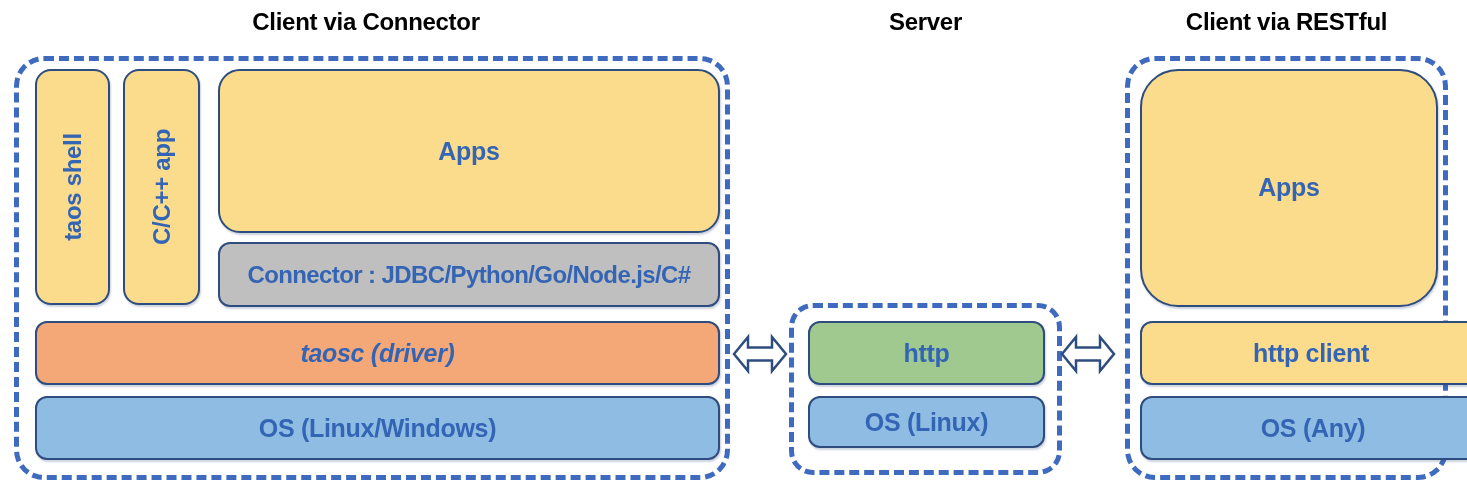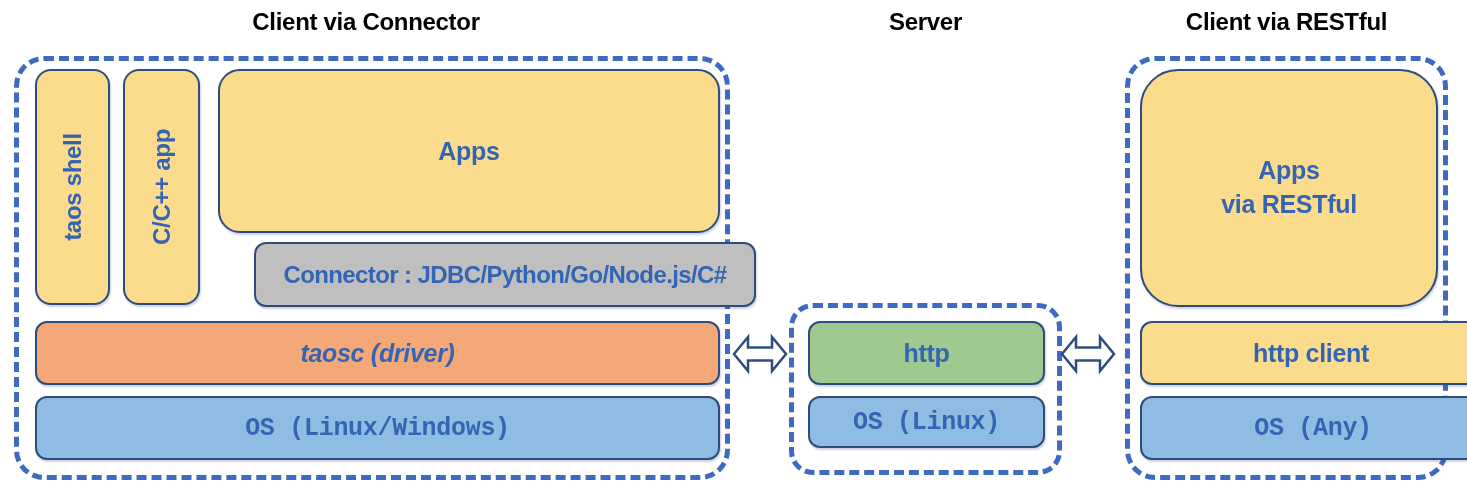--- a/index.html
+++ b/index.html
@@ -41,21 +41,21 @@
     text-align: center;
     font-weight: 700;
     color: #3465B5;
     font-size: 25px;
     letter-spacing: -0.3px;
     box-shadow: 1px 2px 2px rgba(46, 77, 126, 0.25);
   }
   .fill-yellow { background: #FBDC8C; }
   .fill-gray   { background: #BFBFBF; }
   .fill-orange { background: #F4A878; }
-  .fill-blue   { background: #8FBCE3; font-family: Liberation Mono, monospace; }
+  .fill-blue   { background: #8FBCE3; }
   .fill-green  { background: #9FC98F; }
   .r12 { border-radius: 12px; }
   .r16 { border-radius: 16px; }
   .r22 { border-radius: 22px; }
   .r38 { border-radius: 38px; }
   .vlabel {
     transform: rotate(-90deg);
     white-space: nowrap;
     font-size: 24px;
   }
@@ -84,21 +84,21 @@
   </div>
 
   <div class="box fill-yellow r16" style="left:123px; top:69px; width:77px; height:236px;">
     <span class="vlabel">C/C++ app</span>
   </div>
 
   <div class="box fill-yellow r22" style="left:218px; top:69px; width:502px; height:164px;">
     <span>Apps</span>
   </div>
 
-  <div class="box fill-gray r12" style="left:218px; top:242px; width:502px; height:65px; font-size:24px; letter-spacing:-0.6px;margin-left:36px;">
+  <div class="box fill-gray r12" style="left:218px; top:242px; width:502px; height:65px; font-size:24px; letter-spacing:-0.6px;">
     <span>Connector : JDBC/Python/Go/Node.js/C#</span>
   </div>
 
   <div class="box fill-orange r12" style="left:35px; top:321px; width:685px; height:64px;font-style:italic;">
     <span>taosc (driver)</span>
   </div>
 
   <div class="box fill-blue r12" style="left:35px; top:396px; width:685px; height:64px;">
     <span>OS (Linux/Windows)</span>
   </div>
@@ -107,21 +107,20 @@
     <span>http</span>
   </div>
 
   <div class="box fill-blue r12" style="left:808px; top:396px; width:237px; height:52px;">
     <span>OS (Linux)</span>
   </div>
 
   <div class="box fill-yellow r38 two-line" style="left:1140px; top:69px; width:298px; height:238px;">
     <span>
       <span style="display:block;">Apps</span>
-      <span style="display:block;">via RESTful</span>
     </span>
   </div>
 
   <div class="box fill-yellow r12" style="left:1140px; top:321px; width:342px; height:64px;">
     <span>http client</span>
   </div>
 
   <div class="box fill-blue r12" style="left:1140px; top:396px; width:346px; height:64px;">
     <span>OS (Any)</span>
   </div>

